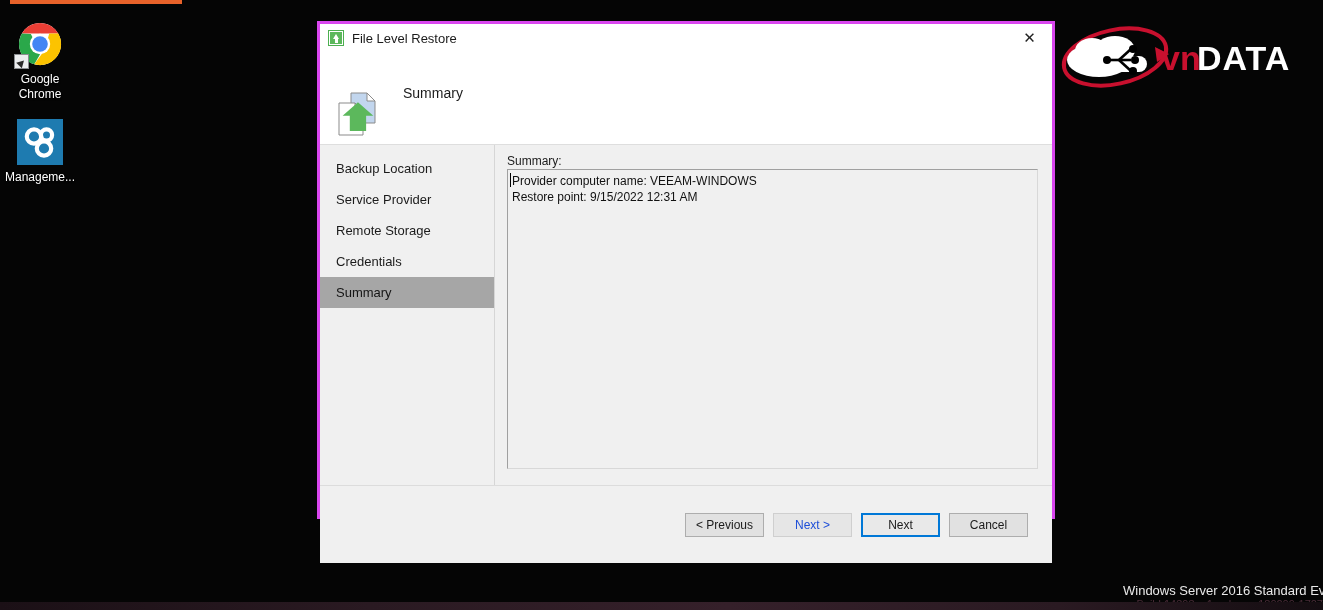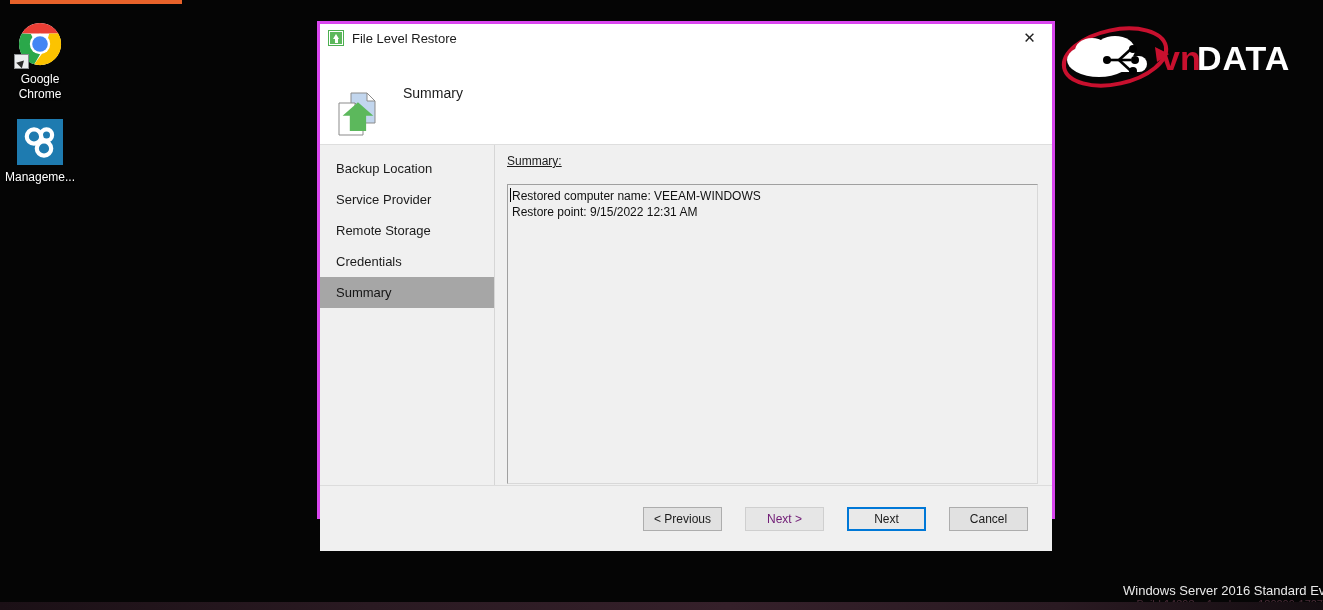--- a/index.html
+++ b/index.html
@@ -224,22 +224,21 @@
   #content {
     flex: 1 1 auto;
     padding: 9px 14px 0 12px;
     box-sizing: border-box;
     background: #f0f0f0;
     position: relative;
   }
   #summary-label {
     font-size: 12px;
     color: #1b1b1b;
-    margin-bottom: 16px;
-    text-decoration: underline;
+    margin-bottom: 1px;
   }
   #summary-box {
     height: 300px;
     background: #f0f0f0;
     border: 1px solid #a0a0a0;
     border-right-color: #d8d8d8;
     border-bottom-color: #d8d8d8;
     box-sizing: border-box;
     padding: 3px 4px;
     overflow: hidden;
@@ -253,44 +252,44 @@
   }
   #caret {
     position: absolute;
     left: 2px; top: 3px;
     width: 1px; height: 14px;
     background: #000;
   }
 
   #footer-area {
     position: relative;
-    height: 66px;
+    height: 78px;
     background: #f0f0f0;
     border-top: 1px solid #dcdcdc;
     display: flex;
     align-items: center;
     justify-content: flex-end;
     padding-right: 24px;
     box-sizing: border-box;
-    gap: 23px;
+    gap: 9px;
   }
   .dlg-btn {
     width: 79px;
     height: 24px;
     font-size: 12px;
     font-family: "Liberation Sans", sans-serif;
     background: #e1e1e1;
     border: 1px solid #adadad;
     color: #1b1b1b;
     cursor: pointer;
     padding: 0;
     box-sizing: border-box;
   }
   .dlg-btn.disabled {
-    color: #701a75;
+    color: #1d4ed8;
     background: #e6e6e6;
     border-color: #cfcfcf;
     cursor: default;
   }
   .dlg-btn.focused {
     border: 2px solid #0078d7;
     background: #e9e9e9;
   }
 </style>
 </head>
@@ -406,21 +405,21 @@
         <div class="nav-item">Service Provider</div>
         <div class="nav-item">Remote Storage</div>
         <div class="nav-item">Credentials</div>
         <div class="nav-item active">Summary</div>
       </div>
 
       <div id="content">
         <div id="summary-label">Summary:</div>
         <div id="summary-box">
           <span id="caret"></span>
-          <div class="summary-line">Restored computer name: VEEAM-WINDOWS</div>
+          <div class="summary-line">Provider computer name: VEEAM-WINDOWS</div>
           <div class="summary-line">Restore point: 9/15/2022 12:31 AM</div>
         </div>
       </div>
 
     </div>
 
     <div id="footer-area">
       <button class="dlg-btn">&lt; Previous</button>
       <button class="dlg-btn disabled">Next &gt;</button>
       <button class="dlg-btn focused">Next</button>

